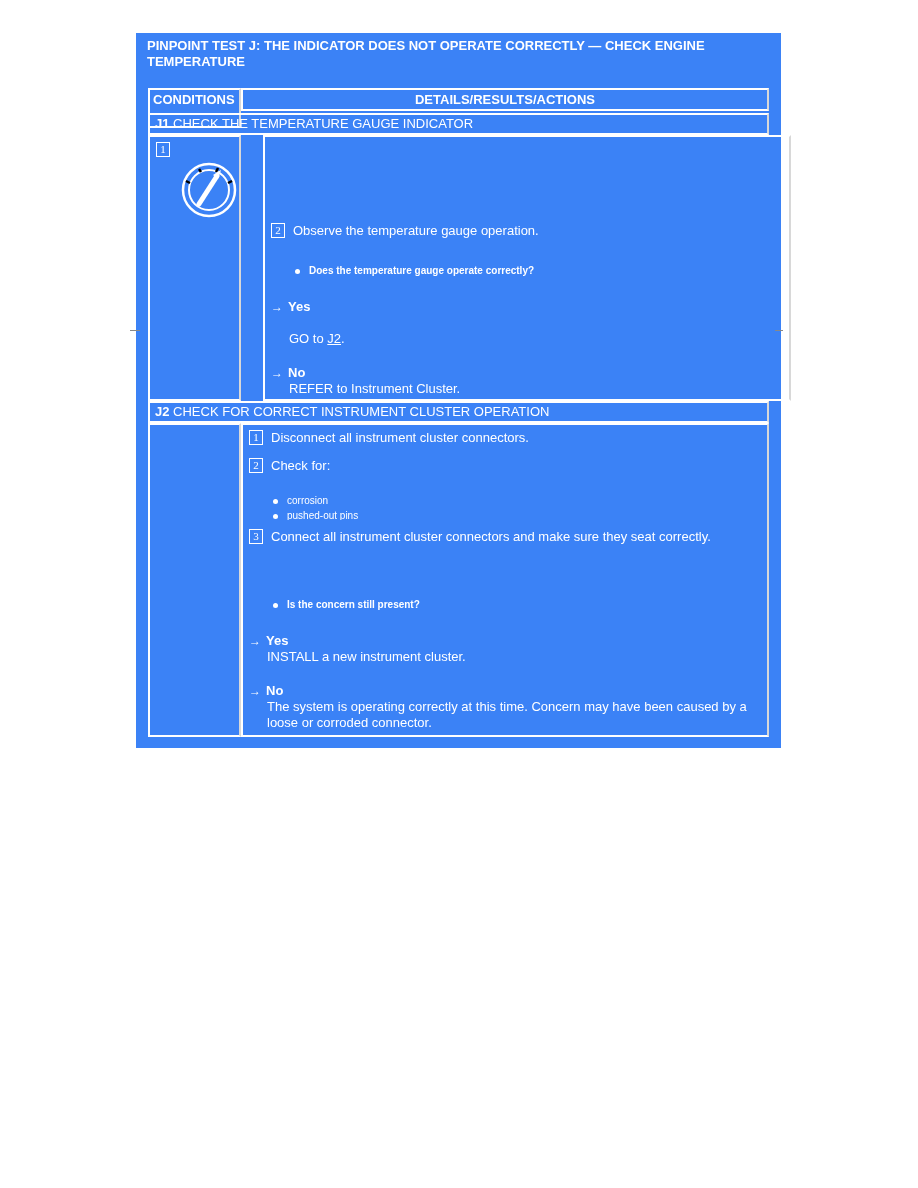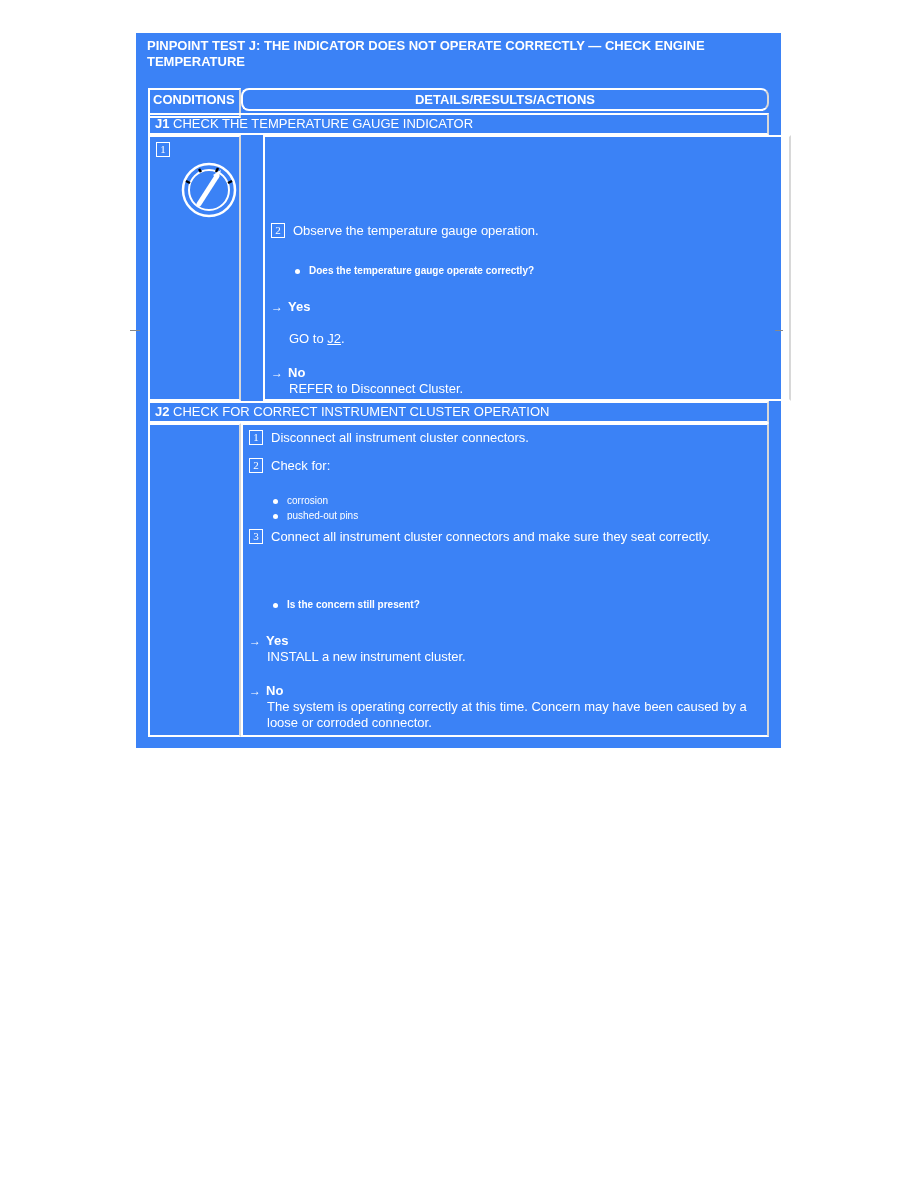--- a/index.html
+++ b/index.html
@@ -26,22 +26,22 @@
 <body>
 
 <div class="panel">
   <div class="title">
     <div>PINPOINT TEST J: THE INDICATOR DOES NOT OPERATE CORRECTLY — CHECK ENGINE</div>
     <div>TEMPERATURE</div>
   </div>
 
   <div class="tbl">
 
-    <div class="box hdr" style="left:0;top:0;width:93px;height:30px;padding-left:3px;">CONDITIONS</div>
-    <div class="box hdr" style="left:93px;top:0;width:528px;height:23px;text-align:center;border-radius:8px;">DETAILS/RESULTS/ACTIONS</div>
+    <div class="box hdr" style="left:0;top:0;width:93px;height:40px;padding-left:3px;">CONDITIONS</div>
+    <div class="box hdr" style="left:93px;top:0;width:528px;height:23px;text-align:center;">DETAILS/RESULTS/ACTIONS</div>
 
     <div class="box sec" style="left:0;top:25px;width:621px;height:22px;">
       <b>J1</b>
       <span>CHECK THE TEMPERATURE GAUGE INDICATOR</span>
     </div>
 
     <div class="box" style="left:0;top:47px;width:93px;height:266px;">
       <span class="num" style="position:absolute;left:6px;top:5px;">1</span>
       <svg style="position:absolute;left:30px;top:24px;" width="58" height="58" viewBox="0 0 58 58">
         <circle cx="29" cy="29" r="26" fill="none" stroke="#fff" stroke-width="2.5"></circle>
@@ -63,21 +63,21 @@
       </div>
       <div class="step bold" style="left:6px;top:162px;">
         <span class="arrow">→</span><span>Yes</span>
       </div>
       <div class="step" style="left:24px;top:194px;">
         <span>GO to </span><span class="link">J2</span><span>.</span>
       </div>
       <div class="step bold" style="left:6px;top:228px;">
         <span class="arrow">→</span><span>No</span>
       </div>
-      <div class="step" style="left:24px;top:244px;">REFER to Disconnect Cluster.</div>
+      <div class="step" style="left:24px;top:244px;">REFER to Instrument Cluster.</div>
     </div>
 
     <div class="box sec" style="left:0;top:313px;width:621px;height:22px;">
       <b>J2</b>
       <span>CHECK FOR CORRECT INSTRUMENT CLUSTER OPERATION</span>
     </div>
 
     <div class="box" style="left:0;top:335px;width:93px;height:314px;"></div>
     <div class="box" style="left:93px;top:335px;width:528px;height:314px;">
       <div class="step" style="left:6px;top:5px;">

